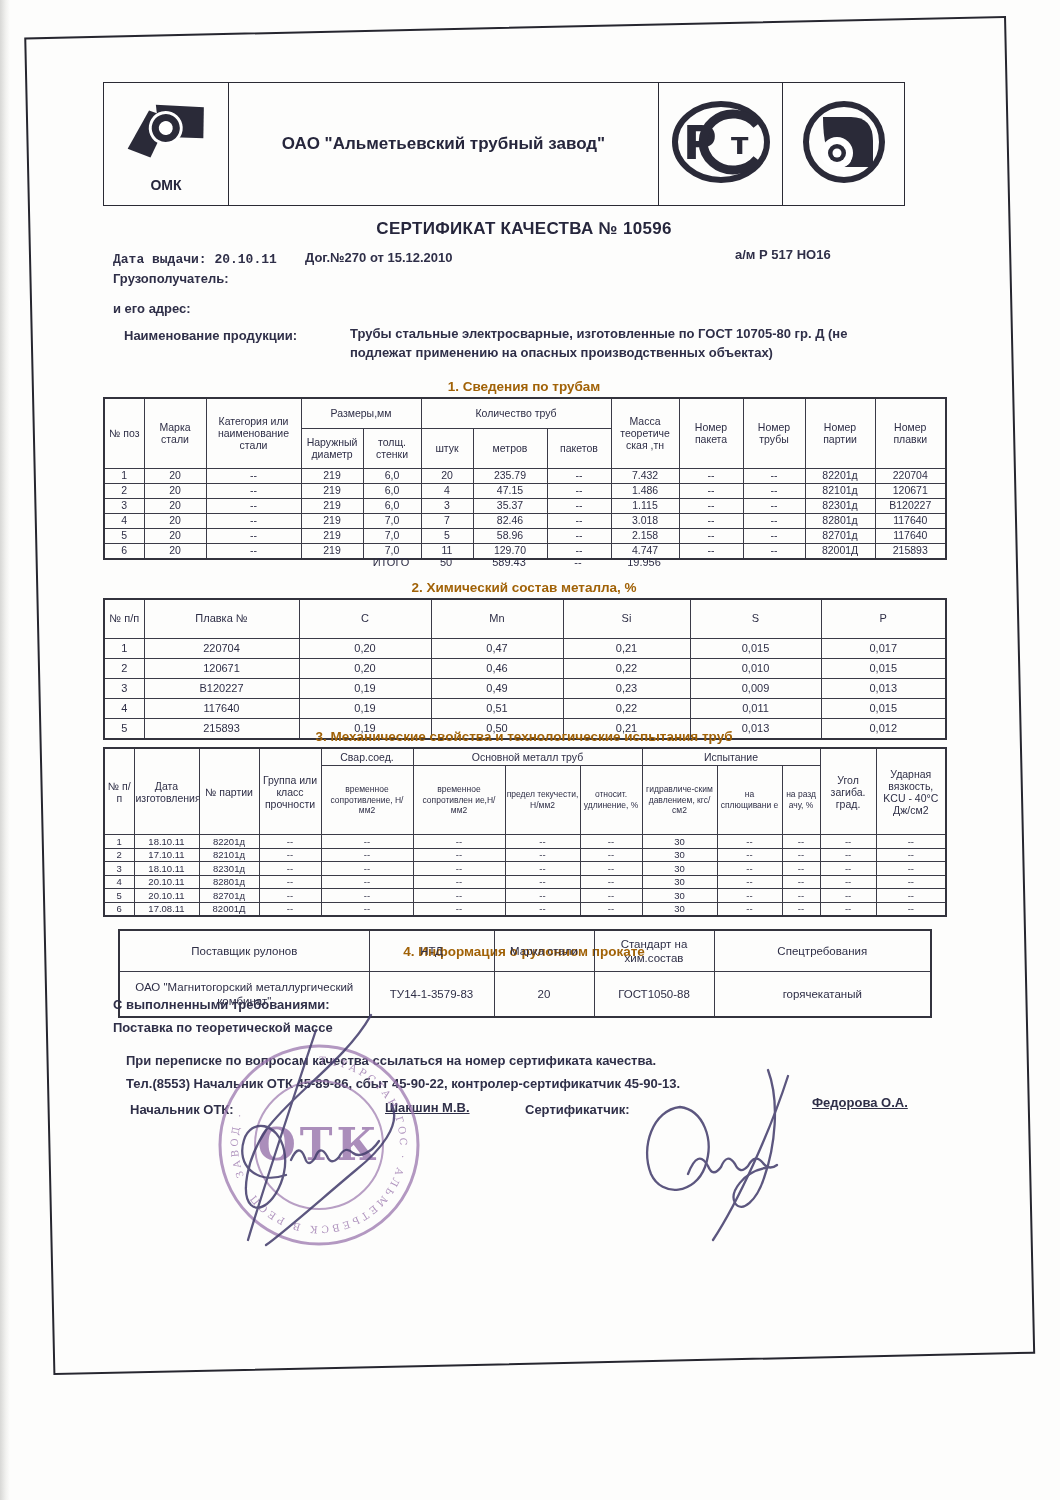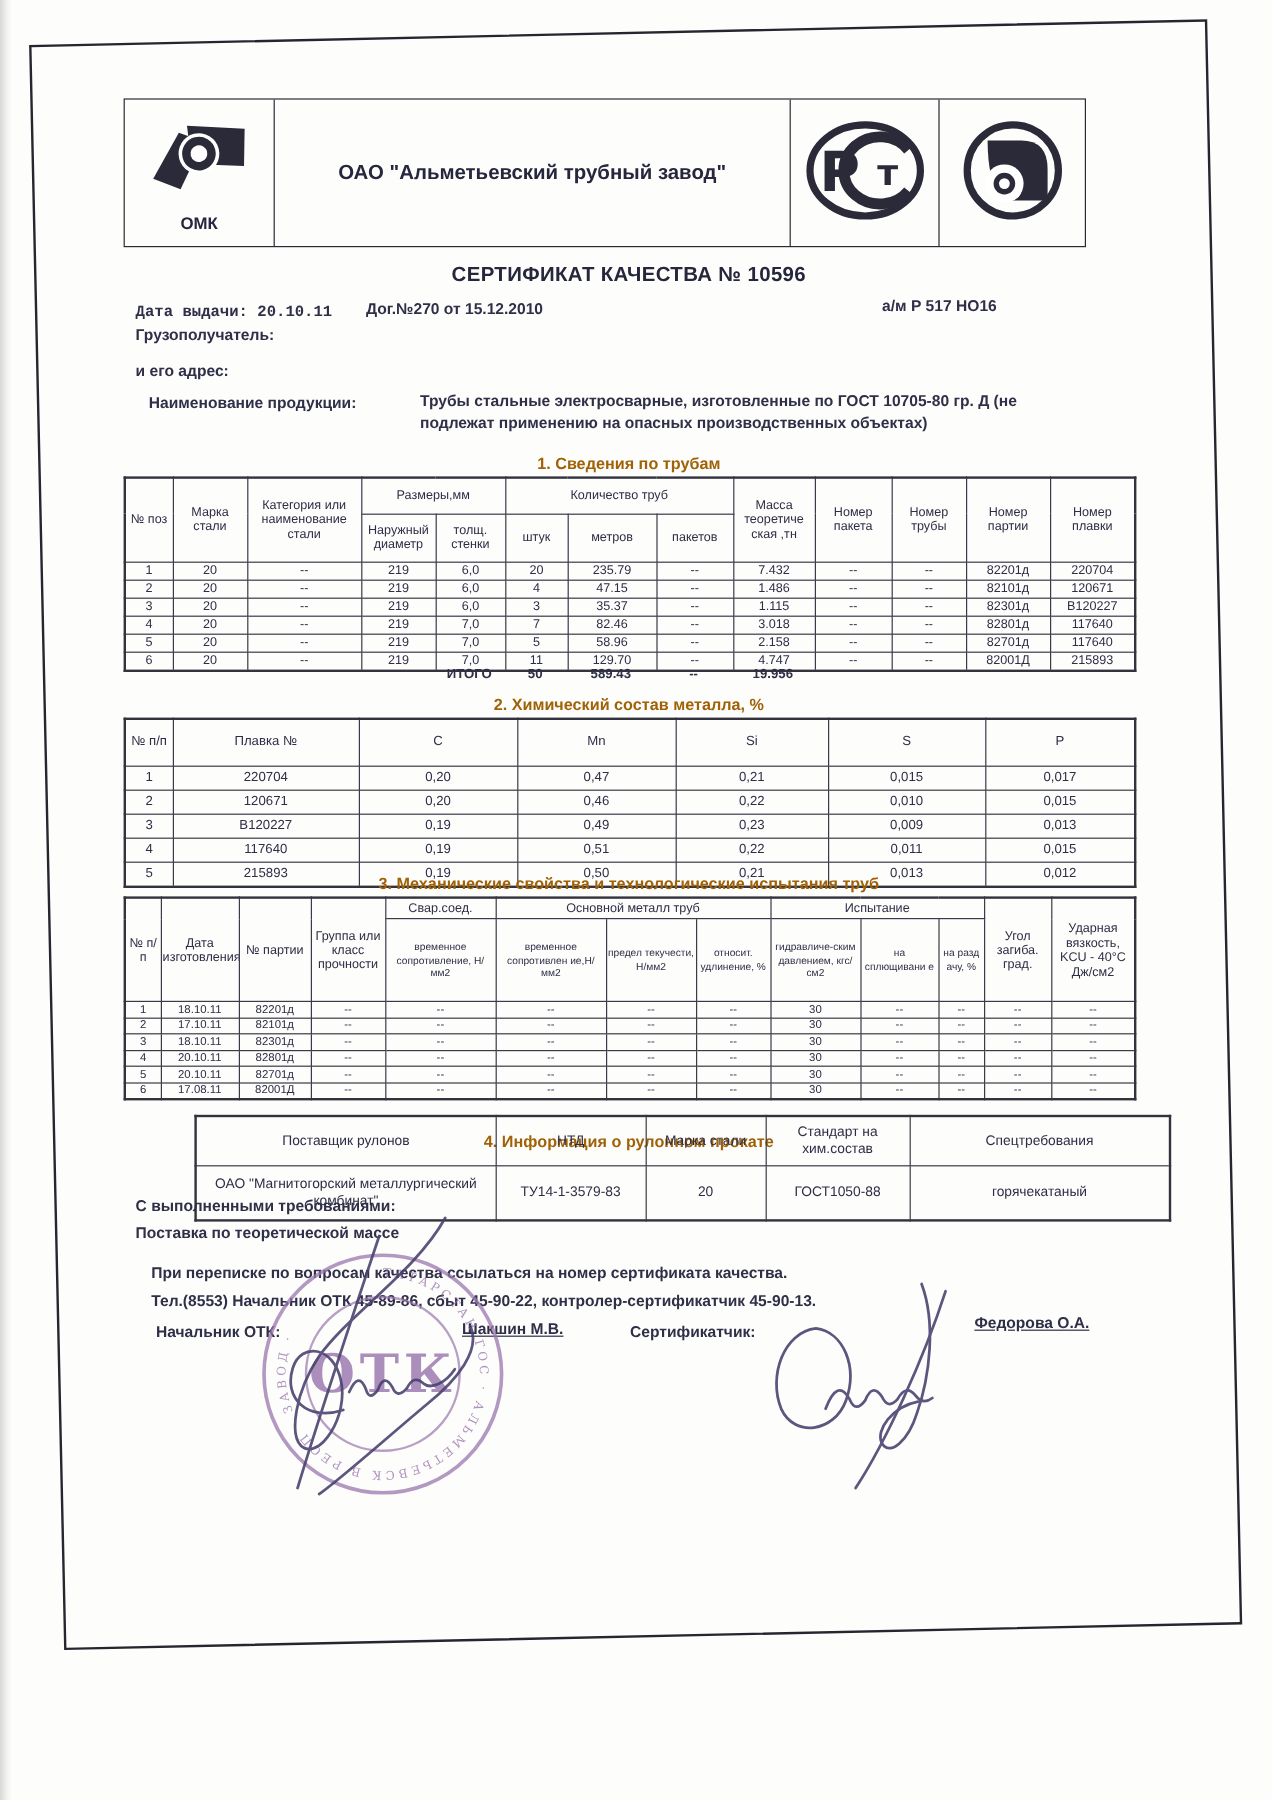--- a/index.html
+++ b/index.html
@@ -45,33 +45,33 @@
   table{border:2px solid #33333d;}
   th{font-weight:normal;}
 
   #table1{left:103px;top:397px;width:842px;font-size:10.5px;}
   #table1 thead th{font-size:10.5px;line-height:1.15;}
   #table1 .hr1{height:30px;}
   #table1 .hr2{height:40px;}
   #table1 tbody td{height:14px;line-height:1;}
 
   .itogo-row{position:absolute;left:103px;top:556px;width:842px;display:flex;
-    font-size:11px;font-weight:bold;color:#2e2e46;}
+    font-size:11px;font-weight:normal;color:#2e2e46;}
   .itogo-row span{display:inline-block;text-align:center;}
 
   #table2{left:103px;top:598px;width:842px;font-size:11px;}
   #table2 thead th{height:38px;line-height:1.2;}
   #table2 tbody td{height:19px;line-height:1;}
 
   #table3{left:103px;top:747px;width:842px;font-size:9px;}
   #table3 .hr1 th{height:16px;font-size:10.5px;}
   #table3 .hr2 th{height:68px;font-size:8.5px;line-height:1.25;}
   #table3 tbody td{height:12.5px;line-height:1;font-size:9.5px;}
 
-  #table4{left:118px;top:929px;width:812px;font-size:11.5px;margin-left:44px;}
+  #table4{left:118px;top:929px;width:812px;font-size:11.5px;}
   #table4 thead th{height:40px;line-height:1.25;}
   #table4 tbody td{height:44px;line-height:1.25;}
 
   .stamp-wrap{position:absolute;left:212px;top:1038px;width:214px;height:214px;pointer-events:none;}
   .sig1{position:absolute;left:196px;top:1000px;width:235px;height:255px;pointer-events:none;}
   .sig2{position:absolute;left:618px;top:1052px;width:205px;height:195px;pointer-events:none;}
   .sign-name{text-decoration:underline;font-weight:bold;}
 </style>
 </head>
 <body>

